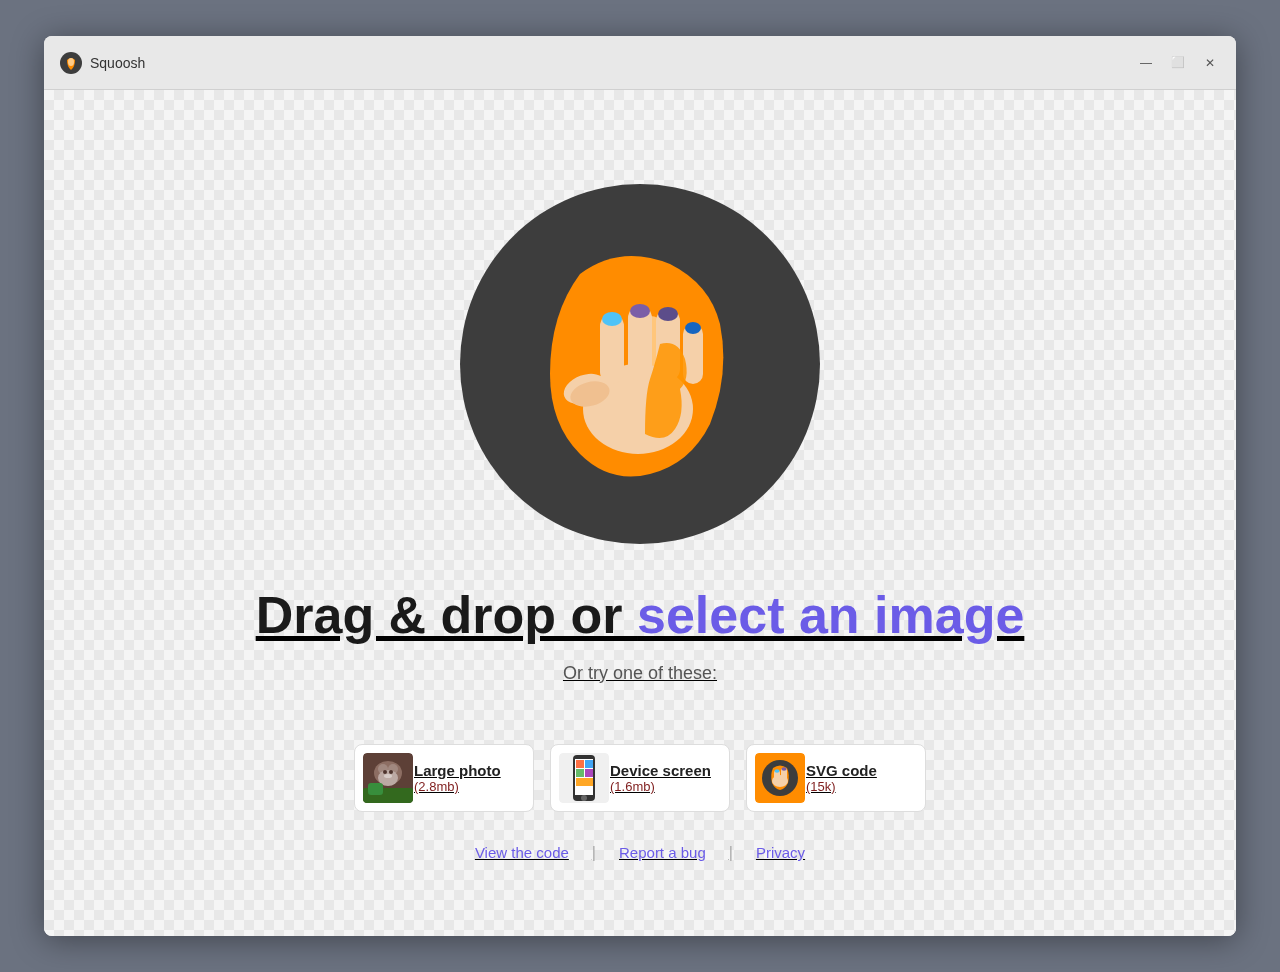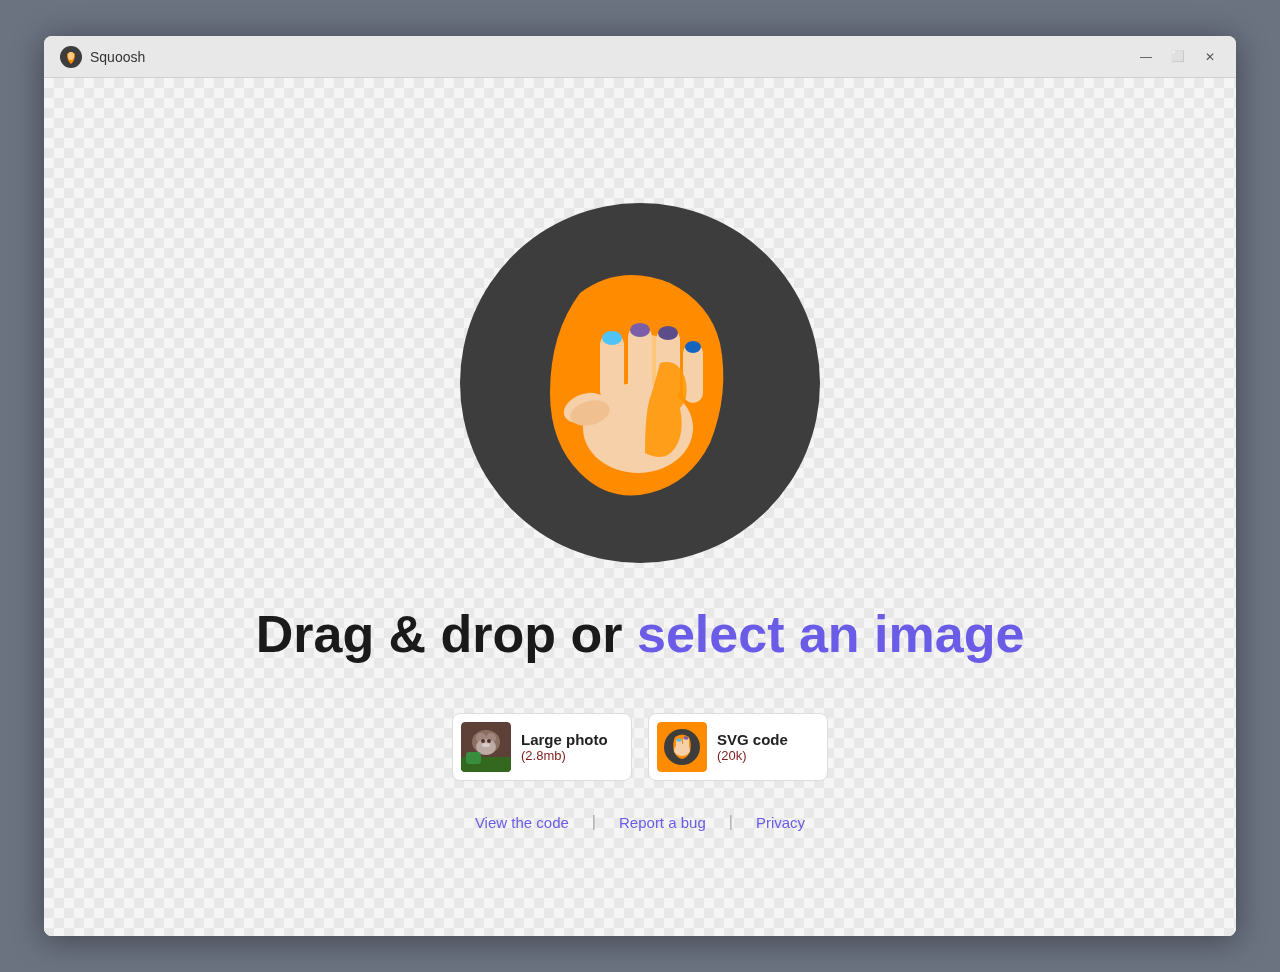--- a/index.html
+++ b/index.html
@@ -20,21 +20,21 @@
       height: 900px;
       background: #f0f0f0;
       border-radius: 8px;
       box-shadow: 0 4px 32px rgba(0,0,0,0.4);
       display: flex;
       flex-direction: column;
       overflow: hidden;
     }
 
     .titlebar {
-      height: 42px;
+      height: 54px;
       background: #e8e8e8;
       border-bottom: 1px solid #d0d0d0;
       display: flex;
       align-items: center;
       padding: 0 16px;
       flex-shrink: 0;
     }
 
     .titlebar-logo {
       display: flex;
@@ -78,20 +78,21 @@
       background-color: #f5f5f5;
       background-image:
         linear-gradient(45deg, #e8e8e8 25%, transparent 25%),
         linear-gradient(-45deg, #e8e8e8 25%, transparent 25%),
         linear-gradient(45deg, transparent 75%, #e8e8e8 75%),
         linear-gradient(-45deg, transparent 75%, #e8e8e8 75%);
       background-size: 20px 20px;
       background-position: 0 0, 0 10px, 10px -10px, -10px 0px;
       position: relative;
       padding: 40px 20px 20px;
+      text-decoration: underline;
     }
 
     .logo-circle {
       width: 360px;
       height: 360px;
       border-radius: 50%;
       background: #3d3d3d;
       display: flex;
       align-items: center;
       justify-content: center;
@@ -135,21 +136,21 @@
     .sample-images {
       display: flex;
       gap: 16px;
       justify-content: center;
       margin-bottom: 32px;
     }
 
     .sample-item {
       display: flex;
       align-items: center;
-      gap: 10px;
+      gap: 1px;
       background: #fff;
       border: 1px solid #ddd;
       border-radius: 8px;
       padding: 8px 14px 8px 8px;
       cursor: pointer;
       min-width: 180px;
     }
 
     .sample-thumb {
       width: 50px;
@@ -252,20 +253,21 @@
         <ellipse cx="100" cy="180" rx="20" ry="12" transform="rotate(-15, 100, 180)" fill="#F0C090"></ellipse>
 
         <path d="M155 220 Q175 230 185 215 Q195 200 190 175 Q200 165 195 145 Q188 125 170 130 Q165 150 160 165 Q155 180 155 220Z" fill="#FF9500" opacity="0.85"></path>
       </svg>
     </div>
 
     <div class="cta-section">
       <h1 class="cta-heading">
         <span>Drag &amp; drop or </span><a class="cta-heading-link">select an image</a>
       </h1>
+      <p class="cta-subtext">Or try one of these:</p>
     </div>
 
     <div class="sample-images">
 
       <div class="sample-item">
         <div class="sample-thumb">
           
           <svg width="50" height="50" viewBox="0 0 50 50">
             <rect width="50" height="50" fill="#5D4037" rx="4"></rect>
             <ellipse cx="25" cy="20" rx="14" ry="12" fill="#8D6E63"></ellipse>
@@ -279,38 +281,59 @@
             <rect x="5" y="30" width="15" height="12" fill="#388E3C" rx="3"></rect>
           </svg>
         </div>
         <div class="sample-info">
           <span class="sample-name">Large photo</span>
           <span class="sample-size">(2.8mb)</span>
         </div>
       </div>
 
 
+      <div class="sample-item">
+        <div class="sample-thumb">
+          <svg width="50" height="50" viewBox="0 0 50 50">
+            <rect width="50" height="50" fill="#f0f0f0" rx="4"></rect>
+
+            <rect x="14" y="2" width="22" height="46" rx="4" fill="#333"></rect>
+            <rect x="16" y="6" width="18" height="36" fill="#fff"></rect>
+
+            <rect x="17" y="7" width="8" height="8" fill="#FF7043"></rect>
+            <rect x="26" y="7" width="8" height="8" fill="#42A5F5"></rect>
+            <rect x="17" y="16" width="8" height="8" fill="#66BB6A"></rect>
+            <rect x="26" y="16" width="8" height="8" fill="#AB47BC"></rect>
+            <rect x="17" y="25" width="17" height="8" fill="#FFA726"></rect>
+            <circle cx="25" cy="45" r="3" fill="#666"></circle>
+          </svg>
+        </div>
+        <div class="sample-info">
+          <span class="sample-name">Device screen</span>
+          <span class="sample-size">(1.6mb)</span>
+        </div>
+      </div>
 
       <div class="sample-item">
         <div class="sample-thumb">
           <svg width="50" height="50" viewBox="0 0 50 50">
             <rect width="50" height="50" fill="#FF8C00" rx="4"></rect>
 
             <circle cx="25" cy="25" r="18" fill="#3d3d3d"></circle>
             <path d="M18 15 Q25 10 32 15 Q35 22 33 30 Q30 36 25 37 Q20 36 17 30 Q15 22 18 15Z" fill="#FF8C00"></path>
             <ellipse cx="25" cy="28" rx="8" ry="6" fill="#F5D0A9"></ellipse>
             <rect x="19" y="17" width="6" height="12" rx="3" fill="#F5D0A9"></rect>
             <ellipse cx="22" cy="18" rx="2.5" ry="1.8" fill="#4FC3F7"></ellipse>
             <rect x="26" y="15" width="6" height="13" rx="3" fill="#F5D0A9"></rect>
             <ellipse cx="29" cy="16" rx="2.5" ry="1.8" fill="#7B5EA7"></ellipse>
           </svg>
         </div>
         <div class="sample-info">
           <span class="sample-name">SVG code</span>
-          <span class="sample-size">(20k)</span>
+          <span class="sample-size">(15k)</span>
         </div>
       </div>
 
     </div>
 
     <div class="footer-links">
       <a class="footer-link">View the code</a>
       <span class="footer-separator">|</span>
       <a class="footer-link">Report a bug</a>
       <span class="footer-separator">|</span>

